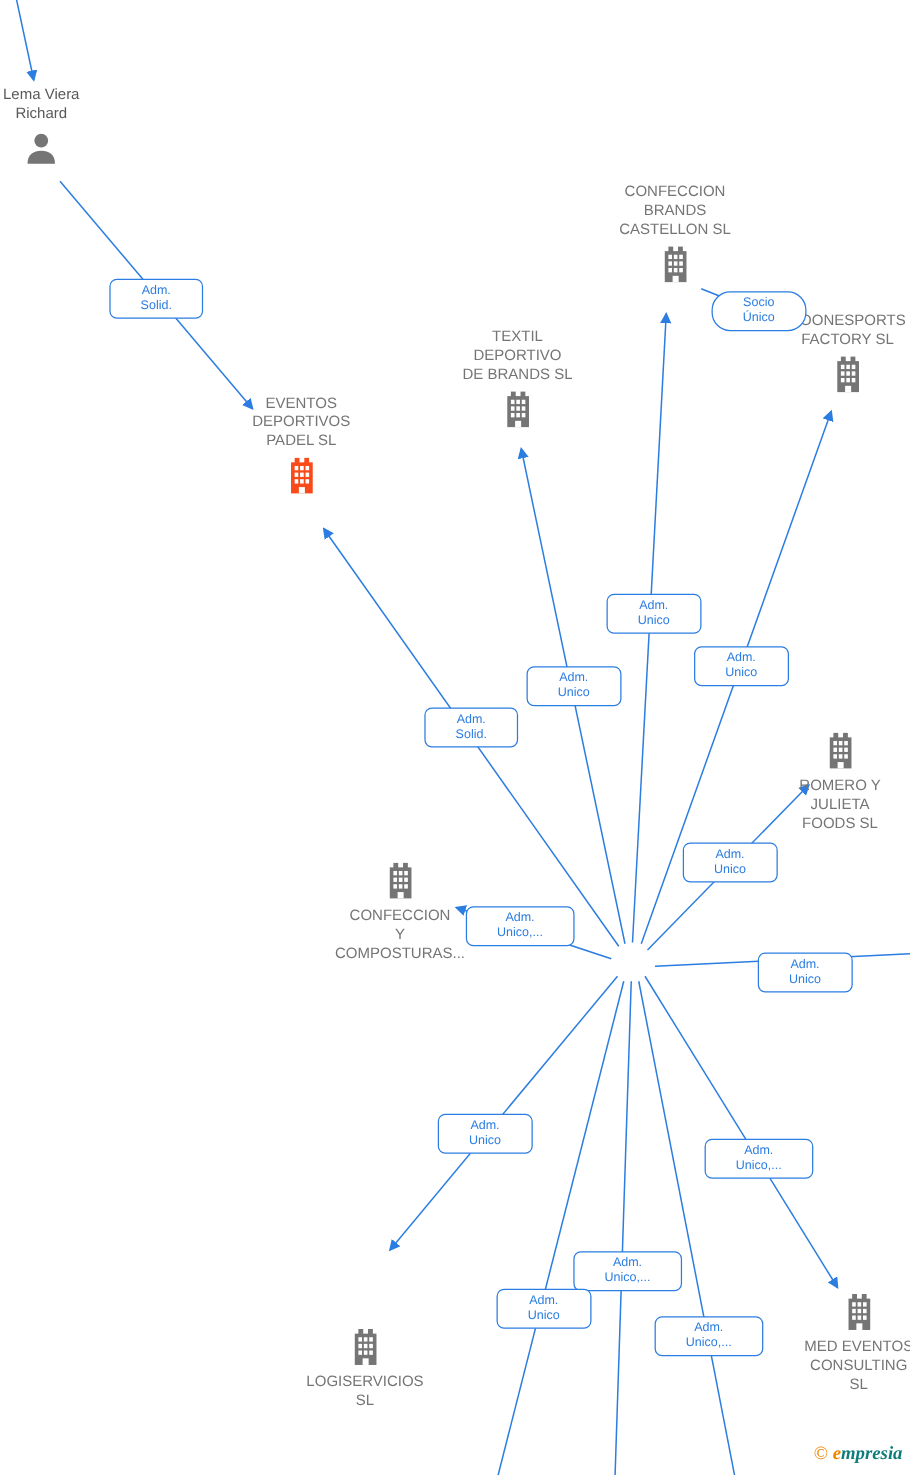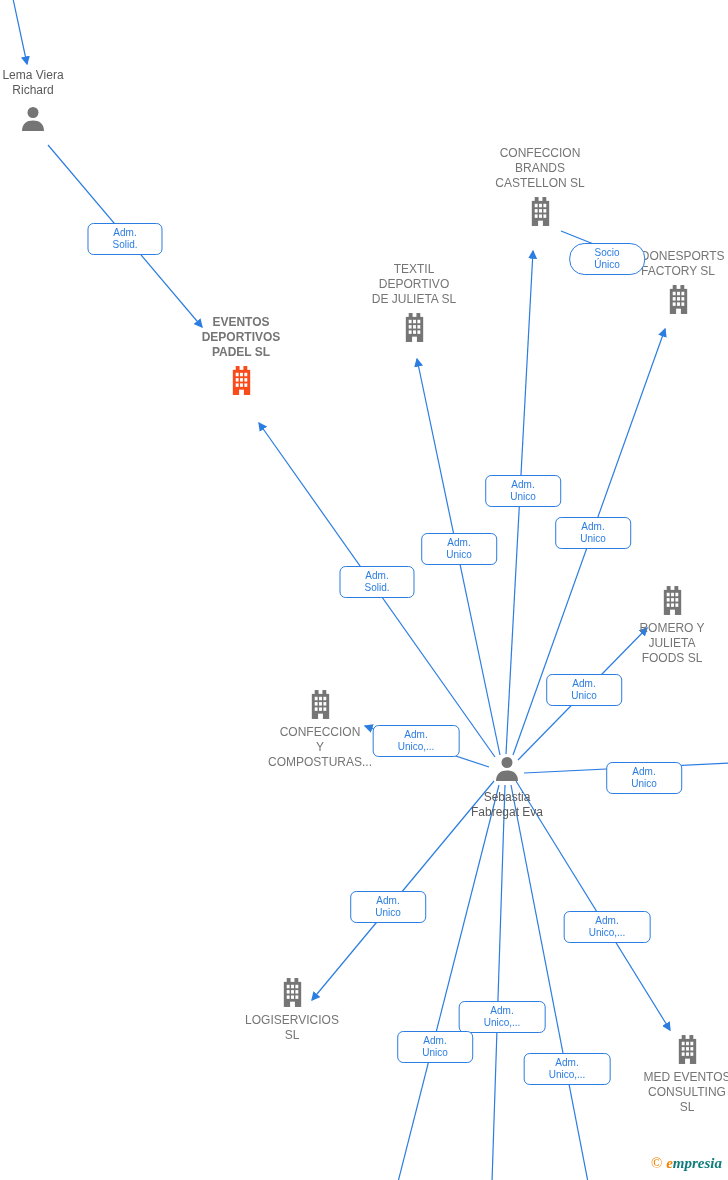--- a/index.html
+++ b/index.html
@@ -82,29 +82,22 @@
   </svg>
 
   <div class="node person-node" style="left:33px; top:68px;">
     <div class="nlabel person-label">Lema Viera
 Richard</div>
     <svg class="icon person" viewBox="0 0 30 30">
         <use href="#ico-person"></use>
       </svg>
   </div>
 
-  <div class="node person-node" style="left:507px; top:754px;">
-    <svg class="icon person" viewBox="0 0 30 30">
-        <use href="#ico-person"></use>
-      </svg>
-    <div class="nlabel person-label">Sebastia
-Fabregat Eva</div>
-  </div>
 
-  <div class="node highlight" style="left:241px; top:315px;font-weight:bold;">
+  <div class="node highlight" style="left:241px; top:315px;">
     <div class="nlabel company-label">EVENTOS
 DEPORTIVOS
 PADEL  SL</div>
     <svg class="icon building" viewBox="0 0 28 30">
         <use href="#ico-building"></use>
       </svg>
   </div>
 
   <div class="node" style="left:540px; top:146px;">
     <div class="nlabel company-label">CONFECCION
@@ -119,21 +112,21 @@
     <div class="nlabel company-label">NOONESPORTS
 FACTORY  SL</div>
     <svg class="icon building" viewBox="0 0 28 30">
         <use href="#ico-building"></use>
       </svg>
   </div>
 
   <div class="node" style="left:414px; top:262px;">
     <div class="nlabel company-label">TEXTIL
 DEPORTIVO
-DE JULIETA  SL</div>
+DE BRANDS  SL</div>
     <svg class="icon building" viewBox="0 0 28 30">
         <use href="#ico-building"></use>
       </svg>
   </div>
 
   <div class="node" style="left:672px; top:586px;">
     <svg class="icon building" viewBox="0 0 28 30">
         <use href="#ico-building"></use>
       </svg>
     <div class="nlabel company-label">ROMERO Y
@@ -143,40 +136,40 @@
 
   <div class="node" style="left:320px; top:690px;">
     <svg class="icon building" viewBox="0 0 28 30">
         <use href="#ico-building"></use>
       </svg>
     <div class="nlabel company-label">CONFECCION
 Y
 COMPOSTURAS...</div>
   </div>
 
-  <div class="node" style="left:292px; top:978px;">
+  <div class="node" style="left:292px; top:1063px;">
     <svg class="icon building" viewBox="0 0 28 30">
         <use href="#ico-building"></use>
       </svg>
     <div class="nlabel company-label">LOGISERVICIOS
 SL</div>
   </div>
 
   <div class="node" style="left:687px; top:1035px;">
     <svg class="icon building" viewBox="0 0 28 30">
         <use href="#ico-building"></use>
       </svg>
     <div class="nlabel company-label">MED EVENTOS
 CONSULTING
 SL</div>
   </div>
 
   <div class="edge-label" style="left:125px; top:239px;">Adm.
 Solid.</div>
-  <div class="edge-label" style="left:607px; top:259px;border-radius:15px;">Socio
+  <div class="edge-label" style="left:607px; top:249px;border-radius:15px;">Socio
 Único</div>
   <div class="edge-label" style="left:523px; top:491px;">Adm.
 Unico</div>
   <div class="edge-label" style="left:459px; top:549px;">Adm.
 Unico</div>
   <div class="edge-label" style="left:593px; top:533px;">Adm.
 Unico</div>
   <div class="edge-label" style="left:377px; top:582px;">Adm.
 Solid.</div>
   <div class="edge-label" style="left:584px; top:690px;">Adm.

